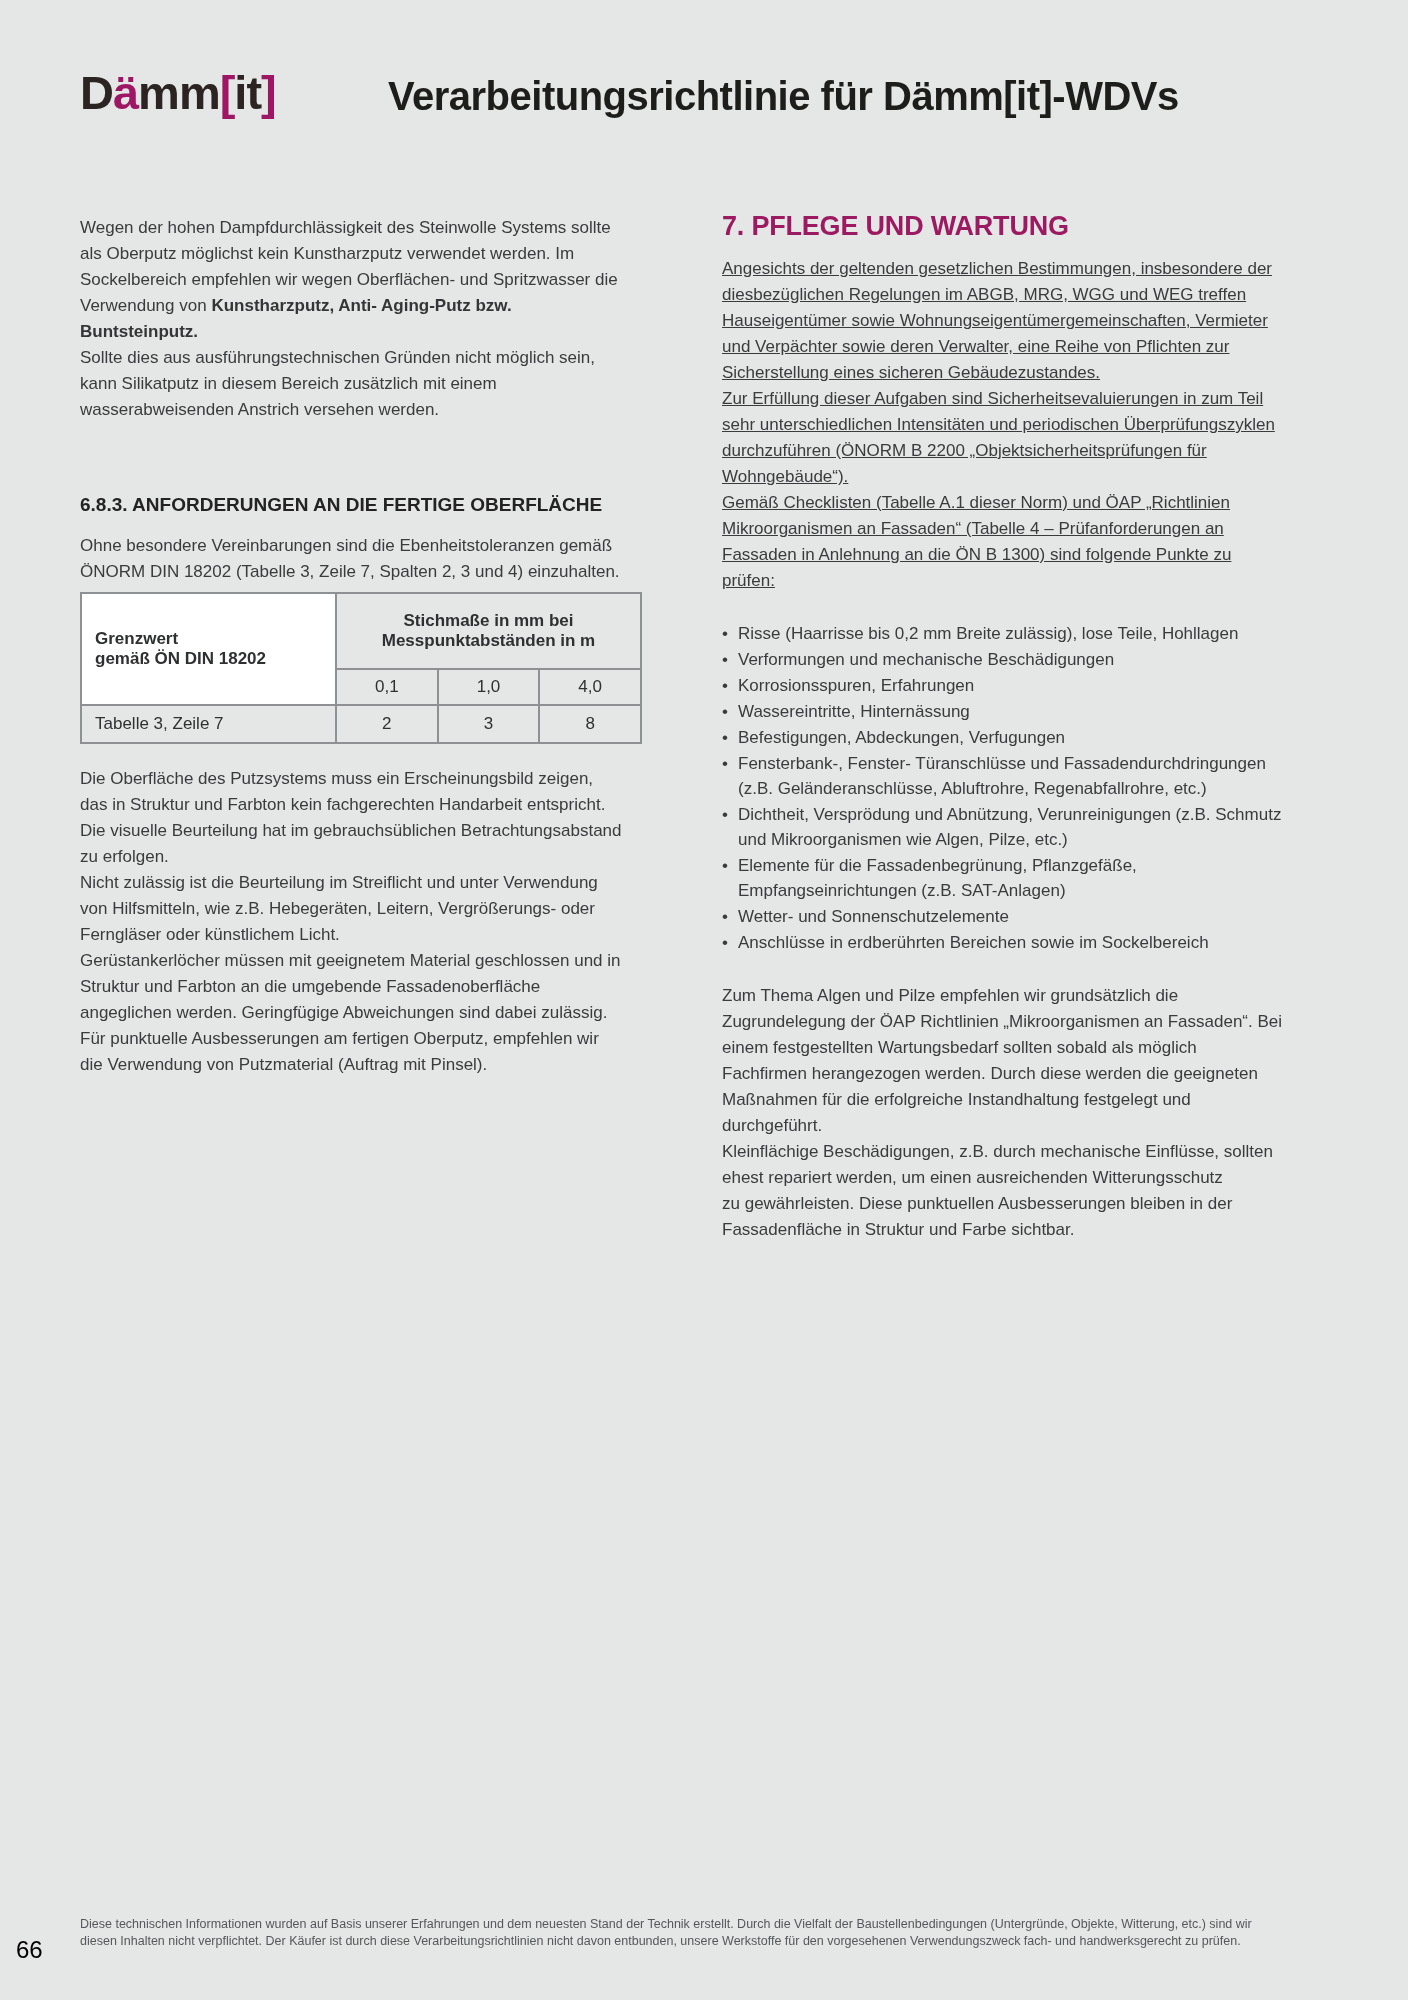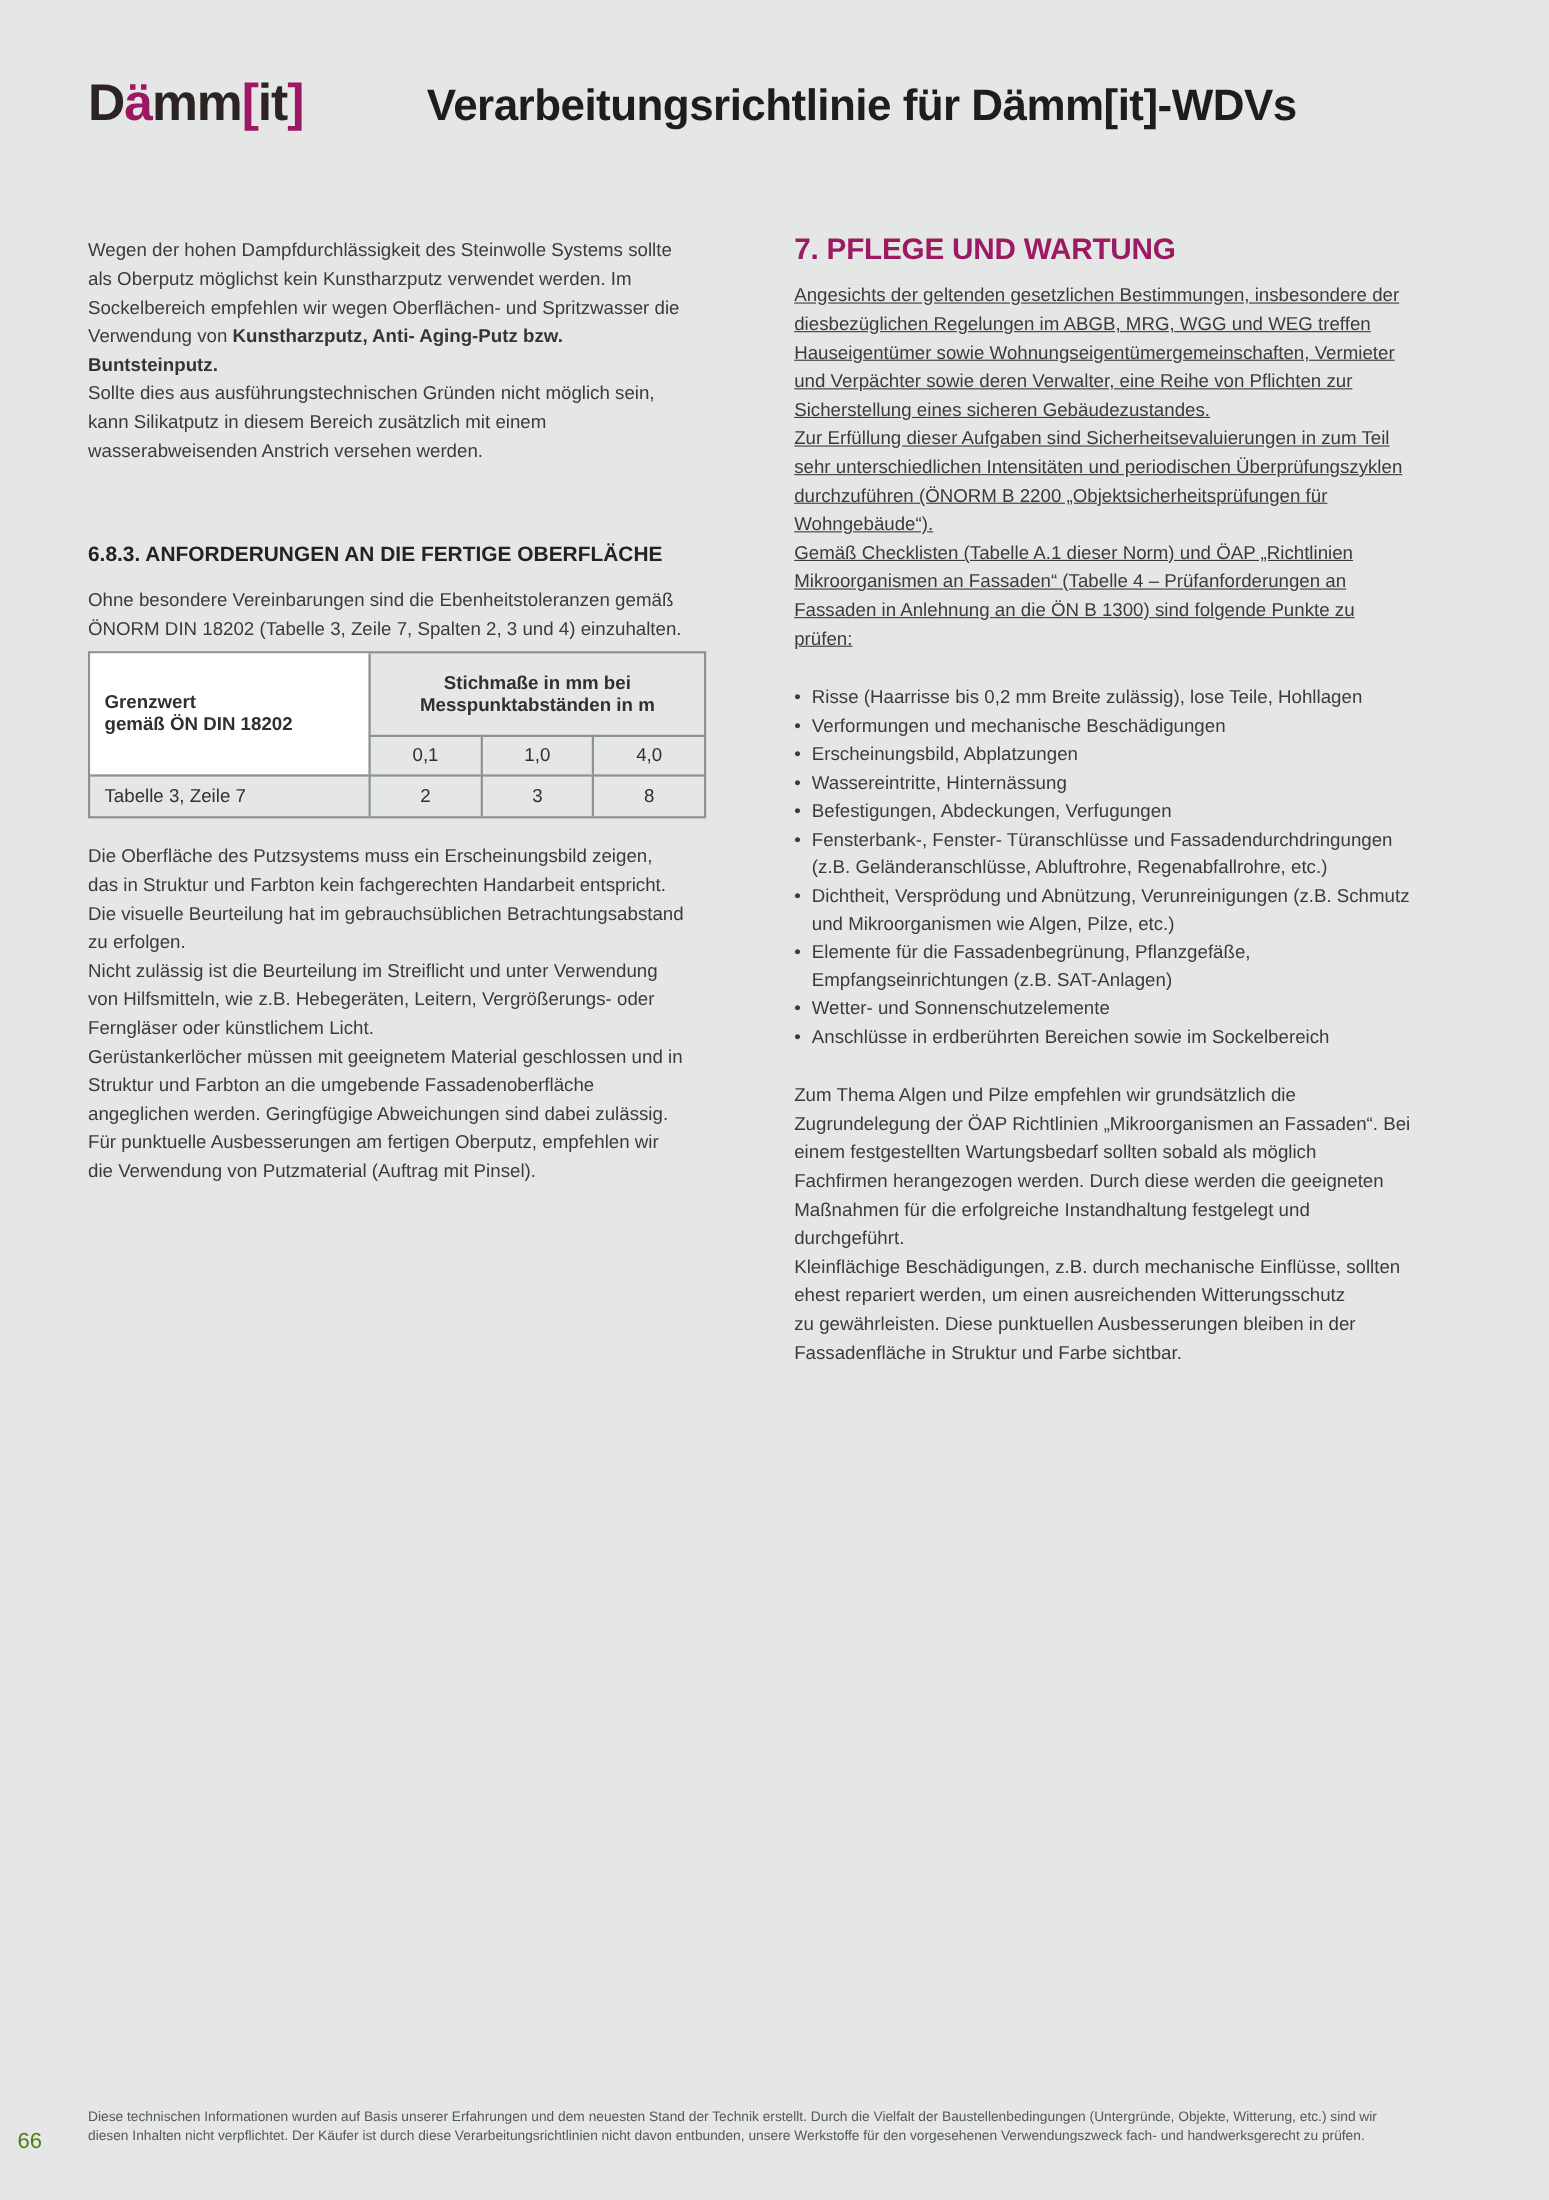--- a/index.html
+++ b/index.html
@@ -90,21 +90,21 @@
     justify-content: center;
   }
   .pre { white-space: pre-line; }
   
   .footer {
     position: absolute; left: 80px; top: 1916px; width: 1290px;
     font-size: 12.5px; line-height: 17px; color: #55585a;
   }
   .page-number {
     position: absolute; left: 16px; top: 1936px;
-    font-size: 20px; color: #4d7c0f;
+    font-size: 24px; color: #000000;
   }
 </style>
 </head>
 <body>
 
 <div class="page">
 
   <div class="logo">
     <span class="dark">D</span><span class="accent">ä</span><span class="dark">mm</span><span class="accent">[</span><span class="dark">it</span><span class="accent">]</span>
   </div>
@@ -154,21 +154,21 @@
     <div class="bullet">
         <span class="dot">•</span>
         <span class="txt">Risse (Haarrisse bis 0,2 mm Breite zulässig), lose Teile, Hohllagen</span>
       </div>
     <div class="bullet">
         <span class="dot">•</span>
         <span class="txt">Verformungen und mechanische Beschädigungen</span>
       </div>
     <div class="bullet">
         <span class="dot">•</span>
-        <span class="txt">Erscheinungsbild, Abplatzungen</span>
+        <span class="txt">Korrosionsspuren, Erfahrungen</span>
       </div>
     <div class="bullet">
         <span class="dot">•</span>
         <span class="txt">Wassereintritte, Hinternässung</span>
       </div>
     <div class="bullet">
         <span class="dot">•</span>
         <span class="txt">Befestigungen, Abdeckungen, Verfugungen</span>
       </div>
     <div class="bullet">

